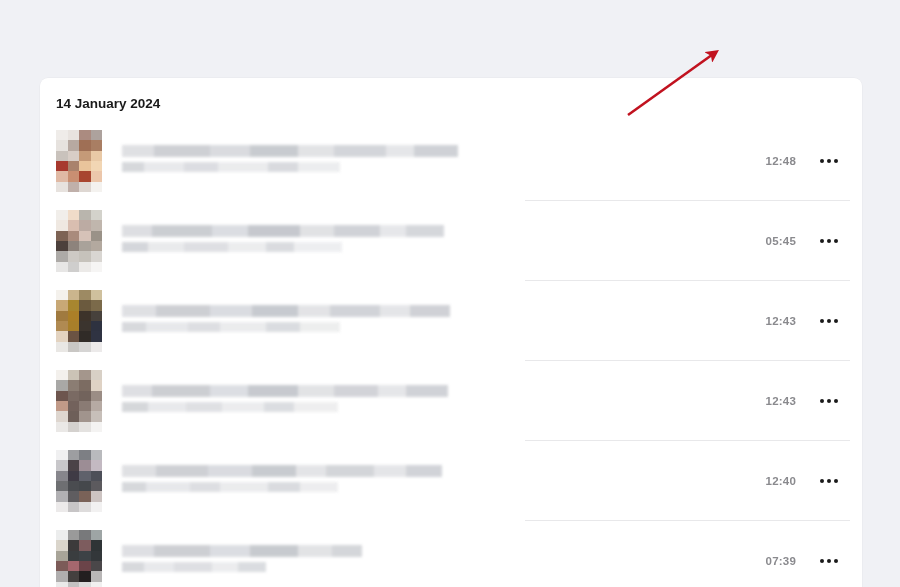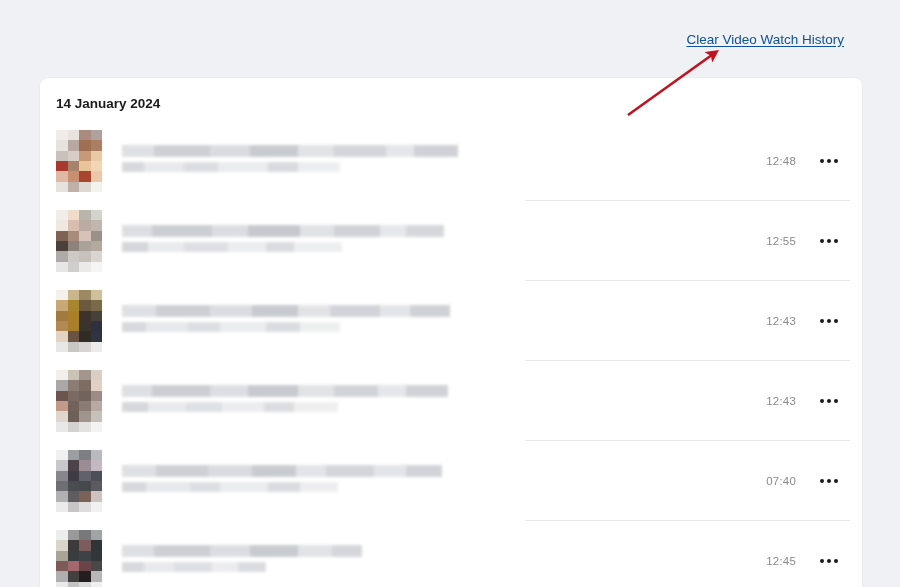--- a/index.html
+++ b/index.html
@@ -109,20 +109,21 @@
   }
   .blur-line b { display: block; height: 100%; }
 
   .row-time {
     font-size: 11.5px;
     color: #8a8a8e;
     margin-left: auto;
     padding-right: 22px;
     white-space: nowrap;
     letter-spacing: 0.2px;
+    font-weight: bold;
   }
 
   .row-menu {
     display: flex;
     gap: 3px;
     align-items: center;
     cursor: pointer;
     padding: 6px 2px;
   }
   .row-menu span {
@@ -137,21 +138,20 @@
     position: absolute;
     left: 0; top: 0;
     width: 900px; height: 587px;
     pointer-events: none;
   }
 </style>
 </head>
 <body>
 
 <div class="page-header">
-  <div class="clear-link">Clear Video Watch History</div>
 </div>
 
 <div class="history-card">
   <div class="date-heading">14 January 2024</div>
   <div id="rows-container">
       <div class="watch-row">
         <div class="thumb">
           <i style="background: rgb(239, 236, 233);"></i>
           <i style="background: rgb(232, 227, 223);"></i>
           <i style="background: rgb(171, 139, 128);"></i>
@@ -245,21 +245,21 @@
           </div>
           <div class="blur-line" style="height: 10px; margin-top: 4px;">
             <b style="width: 26px; background: rgb(208, 210, 215);"></b>
             <b style="width: 36px; background: rgb(231, 232, 234);"></b>
             <b style="width: 44px; background: rgb(219, 220, 224);"></b>
             <b style="width: 38px; background: rgb(234, 235, 237);"></b>
             <b style="width: 28px; background: rgb(214, 216, 220);"></b>
             <b style="width: 48px; background: rgb(236, 237, 239);"></b>
           </div>
         </div>
-        <div class="row-time">12:55</div>
+        <div class="row-time">05:45</div>
         <div class="row-menu">
           <span></span>
           <span></span>
           <span></span>
         </div>
         <div class="row-divider"></div>
       </div>
       <div class="watch-row">
         <div class="thumb">
           <i style="background: rgb(244, 241, 236);"></i>
@@ -410,21 +410,21 @@
           </div>
           <div class="blur-line" style="height: 10px; margin-top: 4px;">
             <b style="width: 24px; background: rgb(210, 212, 216);"></b>
             <b style="width: 44px; background: rgb(229, 230, 233);"></b>
             <b style="width: 30px; background: rgb(218, 219, 223);"></b>
             <b style="width: 48px; background: rgb(233, 234, 236);"></b>
             <b style="width: 32px; background: rgb(214, 216, 220);"></b>
             <b style="width: 38px; background: rgb(236, 236, 238);"></b>
           </div>
         </div>
-        <div class="row-time">07:40</div>
+        <div class="row-time">12:40</div>
         <div class="row-menu">
           <span></span>
           <span></span>
           <span></span>
         </div>
         <div class="row-divider"></div>
       </div>
       <div class="watch-row">
         <div class="thumb">
           <i style="background: rgb(236, 237, 237);"></i>
@@ -462,21 +462,21 @@
             <b style="width: 30px; background: rgb(208, 210, 214);"></b>
           </div>
           <div class="blur-line" style="height: 10px; margin-top: 4px;">
             <b style="width: 22px; background: rgb(211, 213, 217);"></b>
             <b style="width: 30px; background: rgb(230, 231, 234);"></b>
             <b style="width: 38px; background: rgb(219, 220, 224);"></b>
             <b style="width: 26px; background: rgb(234, 235, 237);"></b>
             <b style="width: 28px; background: rgb(215, 217, 221);"></b>
           </div>
         </div>
-        <div class="row-time">12:45</div>
+        <div class="row-time">07:39</div>
         <div class="row-menu">
           <span></span>
           <span></span>
           <span></span>
         </div>
       </div>
     </div>
 </div>
 
 <svg class="arrow-annotation" viewBox="0 0 900 587" xmlns="http://www.w3.org/2000/svg">

